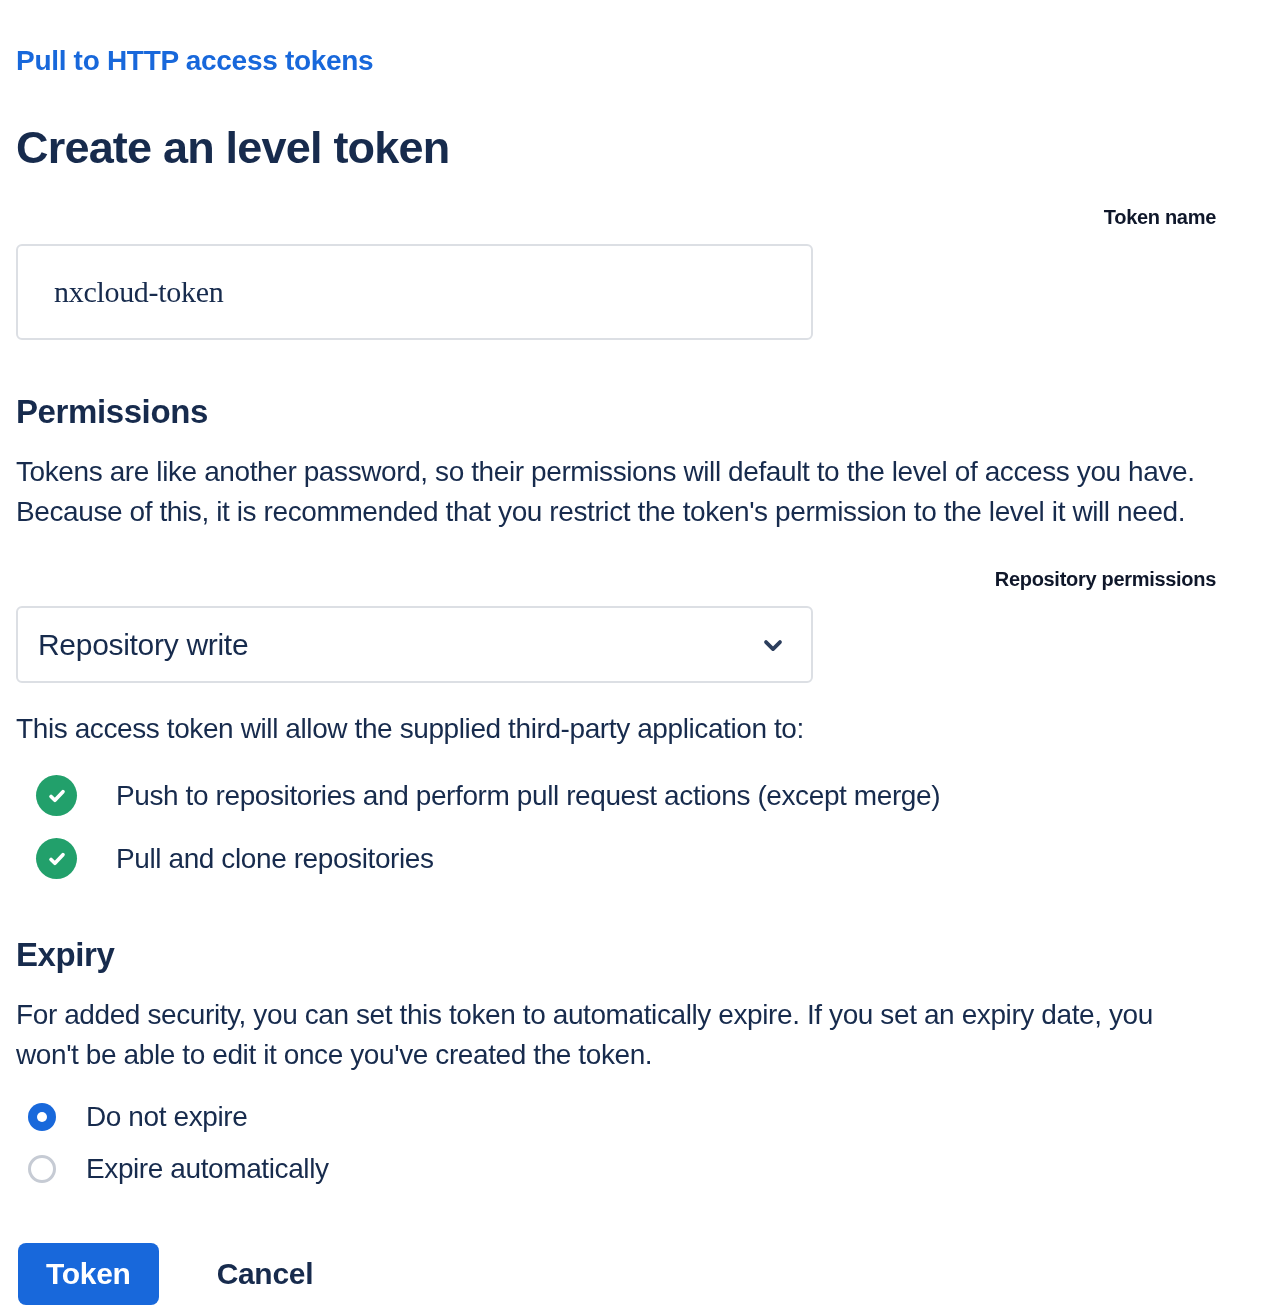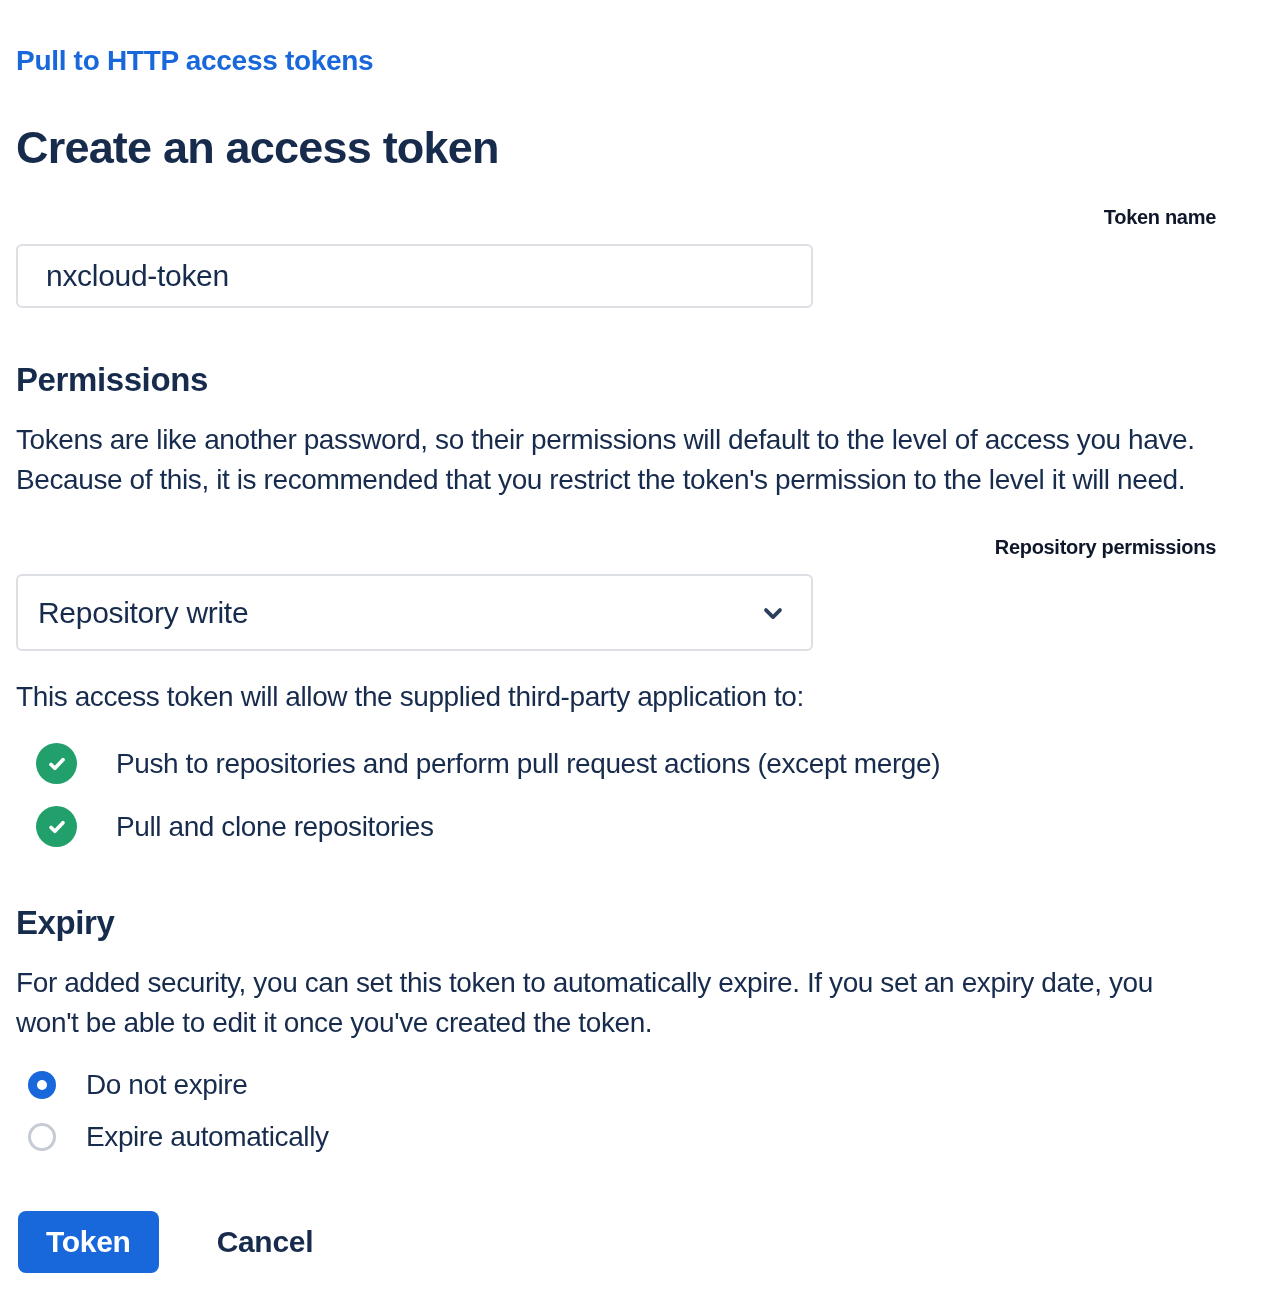--- a/index.html
+++ b/index.html
@@ -40,29 +40,29 @@
     letter-spacing: -0.3px;
     color: #0f172a;
     line-height: 34px;
     text-align: right;
   }
 
   .text-input {
     display: block;
     margin-top: 10px;
     width: 797px;
-    height: 64px;
+    height: 96px;
     border: 2px solid #DCDFE4;
     border-radius: 6px;
     background: #ffffff;
-    font-family: Liberation Sans, sans-serif;
-    font-size: 30px;
-    letter-spacing: -0.3px;
-    color: #172B4D;
-    padding: 0 28px;
+    font-family: Liberation Serif, serif;
+    font-size: 30px;
+    letter-spacing: -0.3px;
+    color: #172B4D;
+    padding: 0 36px;
     outline: none;
   }
 
   h2.section-heading {
     margin-top: 52px;
     font-size: 33px;
     font-weight: 600;
     letter-spacing: -0.4px;
     line-height: 40px;
     color: #172B4D;
@@ -194,21 +194,21 @@
     cursor: pointer;
   }
 </style>
 </head>
 <body>
 
 <div class="page">
 
   <a class="back-link" href="#">Pull to HTTP access tokens</a>
 
-  <h1 class="page-title">Create an access token</h1>
+  <h1 class="page-title">Create an level token</h1>
 
   <label class="field-label">Token name</label>
 
   <input class="text-input" type="text" value="nxcloud-token" style="">
 
   <h2 class="section-heading">Permissions</h2>
 
   <p class="body-text">Tokens are like another password, so their permissions will default to the level of access you have. Because of this, it is recommended that you restrict the token's permission to the level it will need.</p>
 
   <label class="field-label repo">Repository permissions</label>

